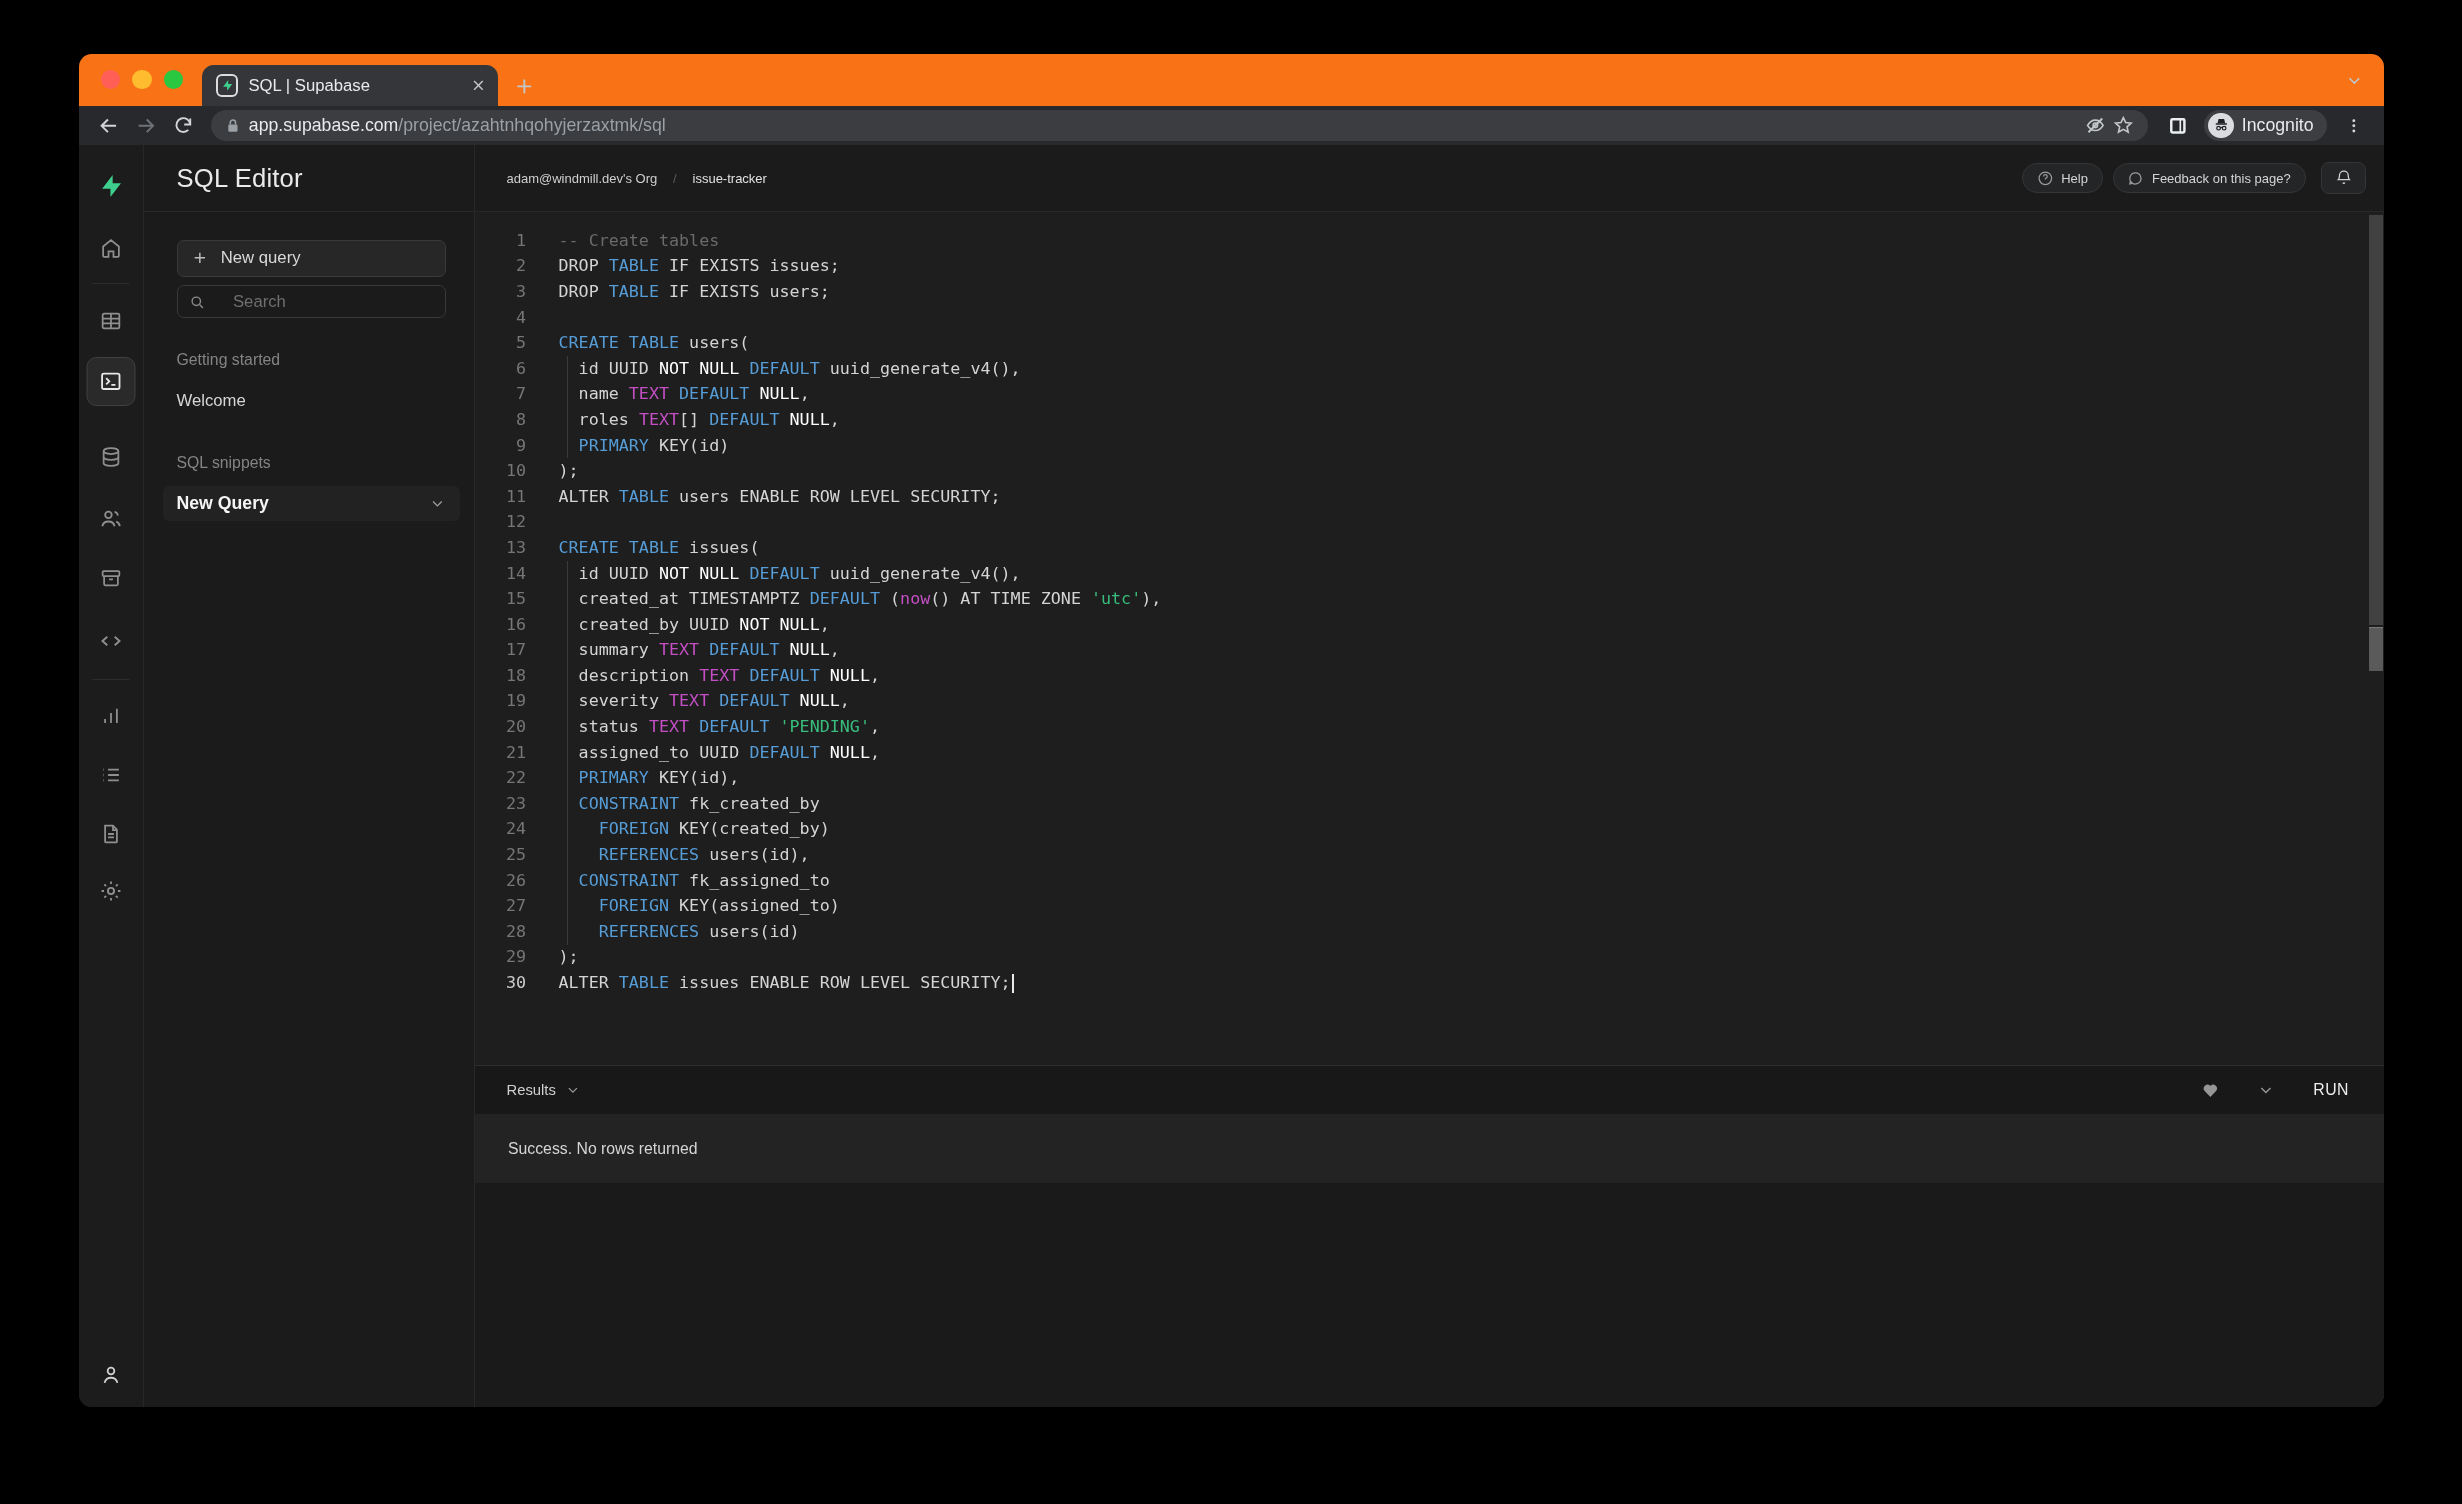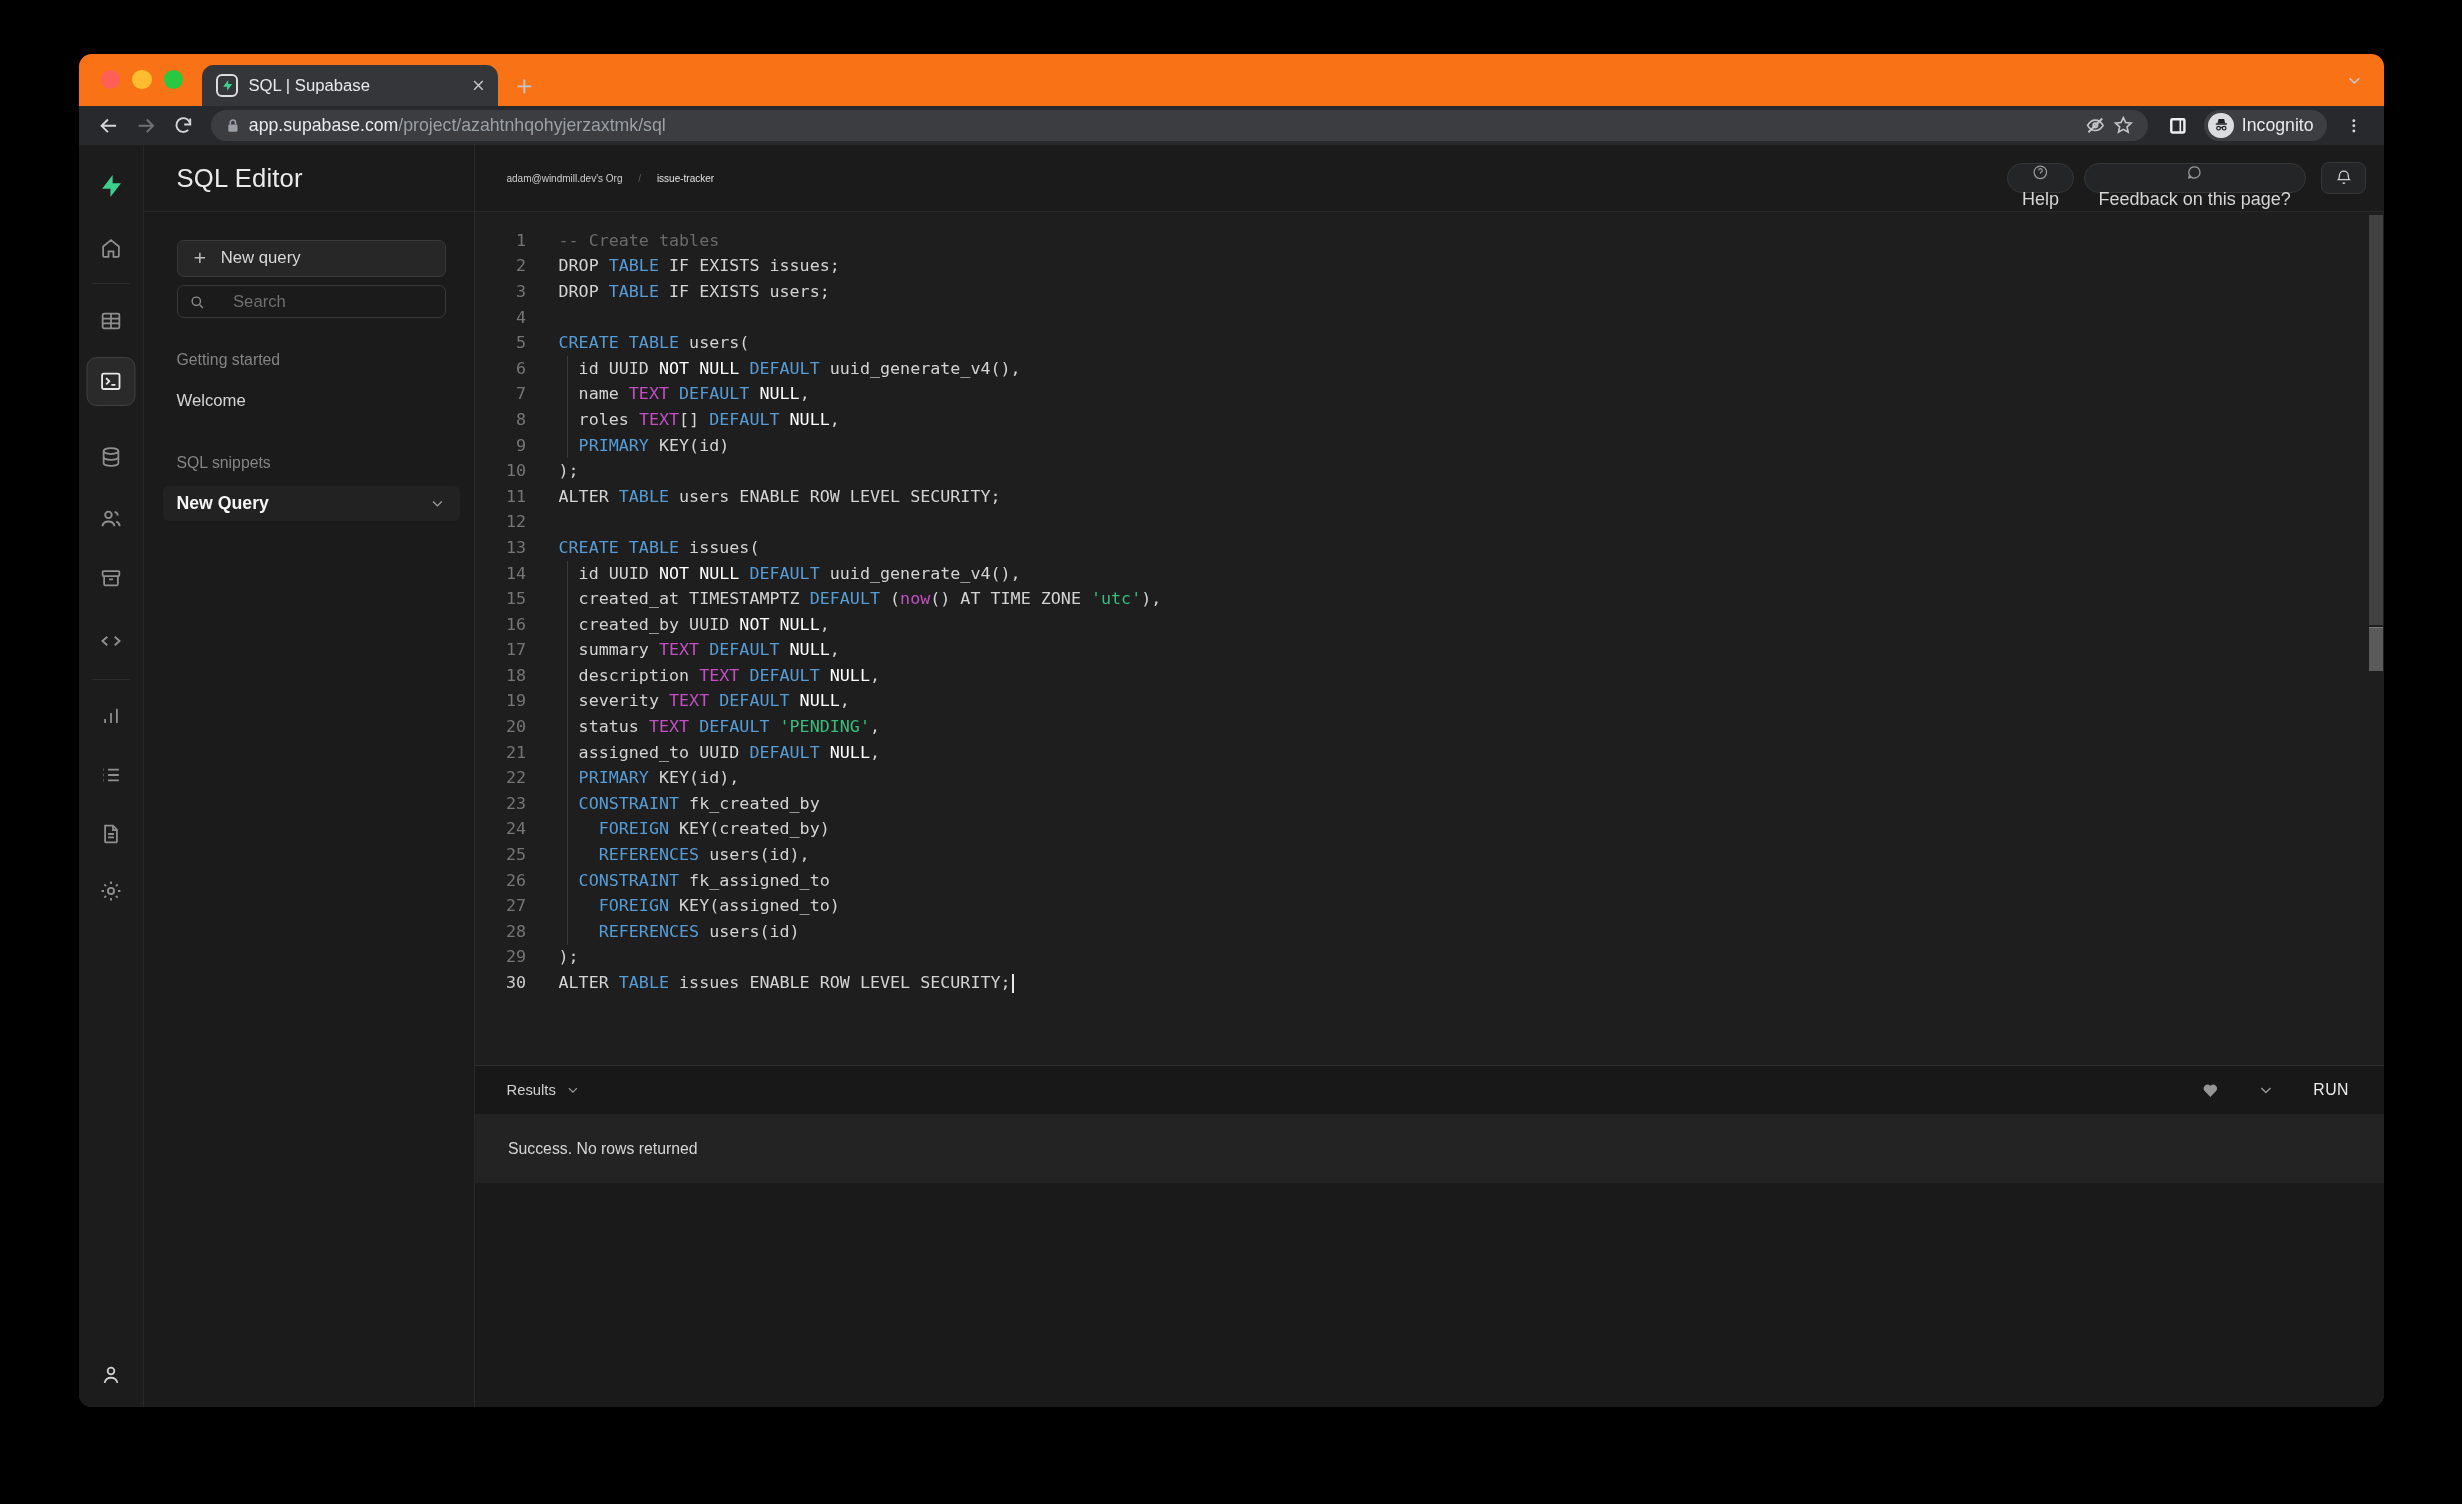--- a/index.html
+++ b/index.html
@@ -43,24 +43,24 @@
   .search-box input{background:transparent;border:none;outline:none;color:#cfcfcf;font-size:16.7px;width:100%;font-family:"Liberation Sans",sans-serif;}
   .search-box input::placeholder{color:#6f6f6f;}
   .sec-label{margin-top:33px;font-size:15.8px;color:#848484;}
   .sec-item{margin-top:21.7px;font-size:16.7px;color:#d6d6d6;}
   .sec-label2{margin-top:43px;font-size:15.8px;color:#848484;}
   .snippet-row{margin:13.8px -13.8px 0 -13.8px;height:35px;background:#222222;border-radius:5.9px;display:flex;align-items:center;justify-content:space-between;padding:0 15.8px 0 13.8px;color:#fff;}
   .snippet-name{font-size:17.7px;font-weight:bold;color:#f5f5f5;}
 
   .main{flex:1;display:flex;flex-direction:column;min-width:0;background:#1e1e1e;}
   .main-header{height:66px;flex:none;border-bottom:1px solid #282828;background:#1b1b1b;display:flex;align-items:center;padding:0 17.7px 0 31.5px;}
-  .crumbs{display:flex;align-items:center;gap:15.8px;font-size:10px;}
+  .crumbs{display:flex;align-items:center;gap:15.8px;font-size:13px;}
   .crumb-org{color:#cfcfcf;} .crumb-sep{color:#5a5a5a;} .crumb-proj{color:#e2e2e2;}
   .header-actions{margin-left:auto;display:flex;align-items:center;gap:9.9px;}
-  .pill{height:29.6px;background:#242527;border:1px solid #363636;border-radius:15.8px;display:flex;align-items:center;gap:7.9px;padding:0 13.8px;color:#d5d5d5;font-size:18px;box-sizing:border-box;flex-direction:column;}
+  .pill{height:29.6px;background:#242527;border:1px solid #363636;border-radius:15.8px;display:flex;align-items:center;gap:7.9px;padding:0 13.8px;color:#d5d5d5;font-size:13px;box-sizing:border-box;}
   .bell-btn{width:45px;height:31.5px;background:#242527;border:1px solid #363636;border-radius:7.9px;display:flex;align-items:center;justify-content:center;color:#cfcfcf;box-sizing:border-box;margin-left:5.9px;}
 
   .editor{height:853px;flex:none;position:relative;background:#1e1e1e;overflow:hidden;}
   #code-lines{position:relative;padding-top:15.8px;font-family:"DejaVu Sans Mono",monospace;}
   .cl{height:25.6px;line-height:25.6px;font-size:16.7px;display:flex;white-space:pre;}
   .ln{flex:none;width:51px;text-align:right;color:#767676;}
   .ln.act{color:#cdcdcd;}
   .lc{padding-left:32.5px;white-space:pre;}
   .tk-p{color:#d4d4d4;} .tk-k{color:#569cd6;margin-top:36px;} .tk-m{color:#c44fc4;} .tk-s{color:#38bd7d;} .tk-g{color:#ffffff;margin-top:42px;} .tk-c{color:#6a6a6a;}
   .caret{display:inline-block;width:2px;height:19.7px;background:#eaeaea;vertical-align:middle;margin-left:1px;}

